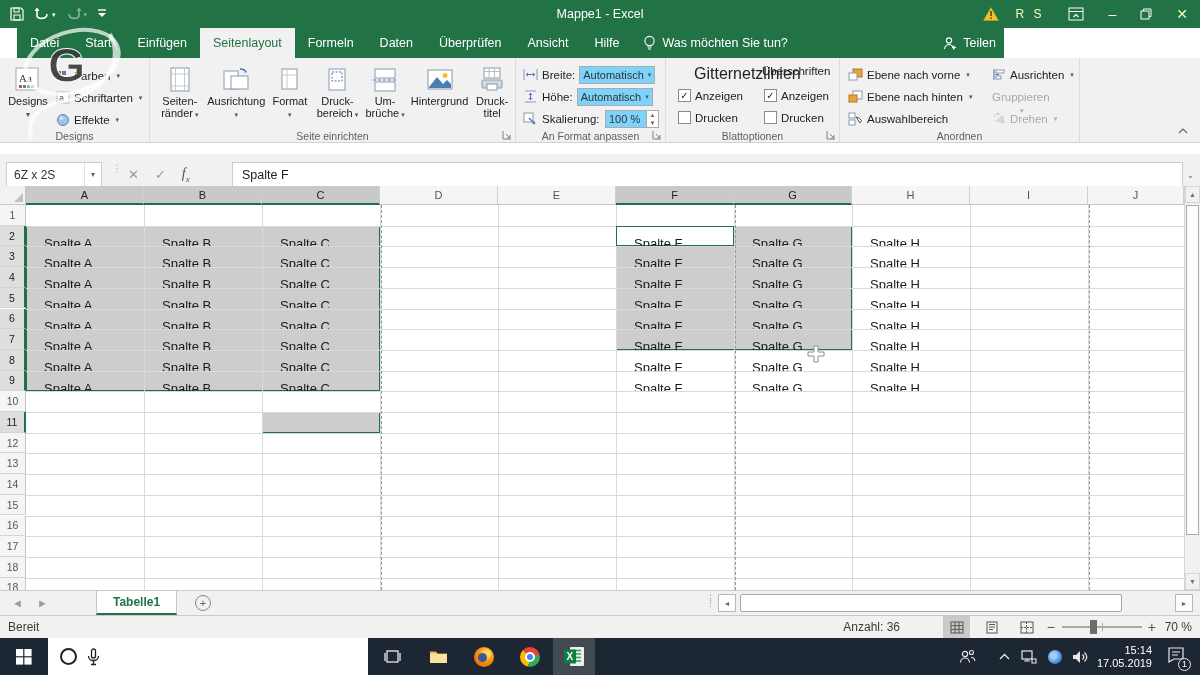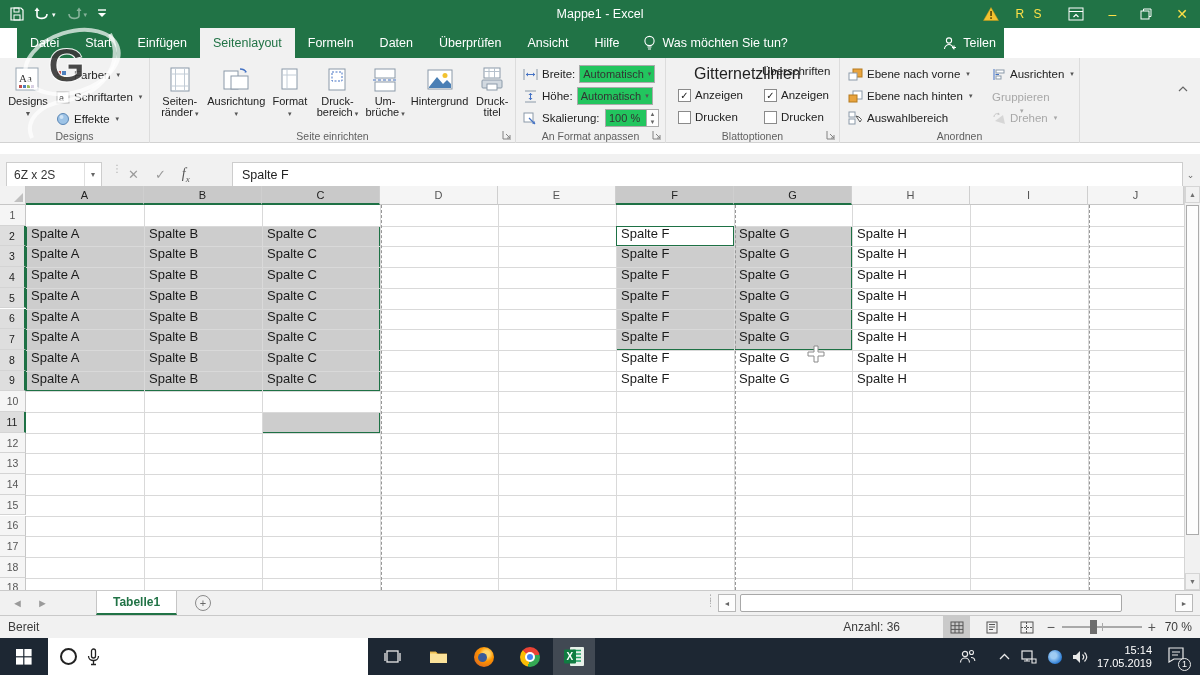--- a/index.html
+++ b/index.html
@@ -9,41 +9,41 @@
   .abs{position:absolute;}
 
   
   .titlebar{position:absolute;left:0;top:0;width:1200px;height:28px;background:#217346;color:#fff;}
   .qat{position:absolute;left:10px;top:0;height:28px;display:flex;align-items:center;gap:10px;}
   .qat .qbtn{display:flex;align-items:center;gap:2px;color:#fff;}
   .qat .dis{opacity:.45;}
   .ddw{font-size:7px;line-height:7px;color:#fff;}
   .wintitle{position:absolute;left:0;right:0;top:0;height:28px;display:flex;align-items:center;justify-content:center;font-size:12.5px;color:#fff;}
   .tb-right{position:absolute;right:0;top:0;height:28px;display:flex;align-items:center;}
-  .tb-right .titem{height:28px;display:flex;align-items:center;justify-content:center;padding:0 12px;font-size:12px;color:#fde047;}
+  .tb-right .titem{height:28px;display:flex;align-items:center;justify-content:center;padding:0 12px;font-size:12px;color:#fef9c3;}
   .userini{letter-spacing:3px;font-size:11.5px;}
 
   
   .tabrow{position:absolute;left:0;top:28px;width:987px;height:30px;background:#217346;display:flex;align-items:stretch;color:#fff;margin-left:17px;}
   .rtab{display:flex;align-items:center;padding:0 13px;font-size:12.5px;cursor:default;white-space:nowrap;}
   .rtab.active{background:#f1f1f1;color:#217346;}
   .tellme{display:flex;align-items:center;gap:7px;padding:0 10px;font-size:12.5px;}
   .share{position:absolute;right:8px;top:0;height:30px;display:flex;align-items:center;gap:5px;font-size:12.5px;}
 
   
-  .ribbon{position:absolute;left:0;top:58px;width:1200px;height:85px;background:#f1f1f1;border-bottom:1px solid #d2d2d2;display:flex;align-items:center;}
+  .ribbon{position:absolute;left:0;top:58px;width:1200px;height:85px;background:#f1f1f1;border-bottom:1px solid #d2d2d2;display:flex;}
   .rgroup{position:relative;height:85px;border-right:1px solid #dcdcdc;flex:none;}
   .glabel{position:absolute;left:0;right:0;bottom:1px;text-align:center;font-size:10.5px;color:#5f5f5f;}
   .launch{position:absolute;right:2px;bottom:2px;width:12px;height:12px;}
   .bigbtn{display:flex;flex-direction:column;align-items:center;padding-top:5px;height:68px;color:#222;font-size:11px;text-align:center;line-height:11.5px;}
   .bigbtn .lbl{white-space:pre-line;margin-top:3px;}
   .dd{font-size:7px;color:#555;margin-left:2px;}
   .ddblock{display:block;font-size:7px;color:#555;margin-top:1px;text-align:center;}
   .smallrow{display:flex;align-items:center;gap:4px;font-size:11.5px;color:#222;height:19px;}
-  .combo{display:flex;align-items:center;justify-content:space-between;background:#22c55e;border:1px solid #ababab;height:18px;padding:0 3px;font-size:11px;color:#333;overflow:hidden;white-space:nowrap;}
+  .combo{display:flex;align-items:center;justify-content:space-between;background:#7dd3fc;border:1px solid #ababab;height:18px;padding:0 3px;font-size:11px;color:#333;overflow:hidden;white-space:nowrap;}
   .cb{width:13px;height:13px;background:#fff;border:1px solid #8a8a8a;display:inline-flex;align-items:center;justify-content:center;font-size:10px;color:#222;flex:none;}
   .disab{color:#a8a8a8 !important;}
   .spin{display:flex;flex-direction:column;width:12px;height:18px;border:1px solid #ababab;border-left:none;background:#fdfdfd;}
   .spin span{flex:1;display:flex;align-items:center;justify-content:center;font-size:6px;color:#666;line-height:6px;}
 
   
   .formrow{position:absolute;left:0;top:154px;width:1200px;height:43px;background:#f1f1f1;border-bottom:1px solid #cfcfcf;}
   .namebox{position:absolute;left:6px;top:8px;width:96px;height:25px;background:#fff;border:1px solid #cdcdcd;display:flex;align-items:center;font-size:12px;color:#333;padding-left:7px;}
   .namebox .nbdd{margin-left:auto;border-left:1px solid #e0e0e0;height:100%;display:flex;align-items:center;padding:0 6px;font-size:8px;color:#666;}
   .fxbtns{position:absolute;left:128px;top:8px;height:25px;display:flex;align-items:center;gap:16px;font-size:13px;color:#9a9a9a;}
@@ -56,21 +56,21 @@
   .colhead{position:absolute;top:0;height:19px;background:#f5f5f5;border-right:1px solid #cfcfcf;border-bottom:1px solid #c6c6c6;display:flex;align-items:center;justify-content:center;font-size:11px;color:#555;}
   .colhead.sel{background:#c9c9c9;border-bottom:2px solid #1e7145;color:#222;}
   .rowhead{position:absolute;left:0;width:26px;background:#f5f5f5;border-right:1px solid #c6c6c6;border-bottom:1px solid #d4d4d4;display:flex;align-items:center;justify-content:center;font-size:10.5px;color:#555;}
   .rowhead.sel{background:#dedede;border-right:2px solid #1e7145;color:#1a1a1a;}
   .cornerbox{position:absolute;left:0;top:0;width:26px;height:19px;background:#f2f2f2;border-right:1px solid #c6c6c6;border-bottom:1px solid #c6c6c6;}
   .cornerbox:after{content:"";position:absolute;right:2px;bottom:2px;border-style:solid;border-width:0 0 9px 9px;border-color:transparent transparent #c0c0c0 transparent;}
   .selrect{position:absolute;background:#cdcdcd;border:1px solid #1e7145;}
   .vline{position:absolute;width:1px;background:#d9d9d9;top:19px;bottom:0;}
   .hline{position:absolute;height:1px;background:#d9d9d9;left:26px;right:0;}
   .pbreak{position:absolute;width:0;border-left:1px dashed #979797;top:19px;bottom:0;}
-  .ctext{position:absolute;font-size:13px;color:#1a1a1a;white-space:nowrap;overflow:hidden;padding:0 0 0 5px;}
+  .ctext{position:absolute;font-size:13px;color:#1a1a1a;white-space:nowrap;overflow:hidden;padding:10px 0 0 5px;margin-left:13px;}
   .activecell{position:absolute;background:#fff;border:1px solid #1e7145;}
 
   
   .vscroll{position:absolute;left:1184px;top:186px;width:16px;height:404px;background:#f1f1f1;border-left:1px solid #d5d5d5;}
   .varr{position:absolute;left:0;width:15px;height:17px;background:#f1f1f1;border:1px solid #d5d5d5;display:flex;align-items:center;justify-content:center;font-size:7px;color:#707070;}
   .vthumb{position:absolute;left:1px;width:13px;background:#fdfdfd;border:1px solid #ababab;}
 
   
   .sheetbar{position:absolute;left:0;top:590px;width:1200px;height:25px;background:#f1f1f1;border-top:1px solid #cacaca;font-size:12px;color:#444;}
   .snav{position:absolute;top:0;height:24px;display:flex;align-items:center;color:#9a9a9a;font-size:11px;gap:14px;left:12px;}

